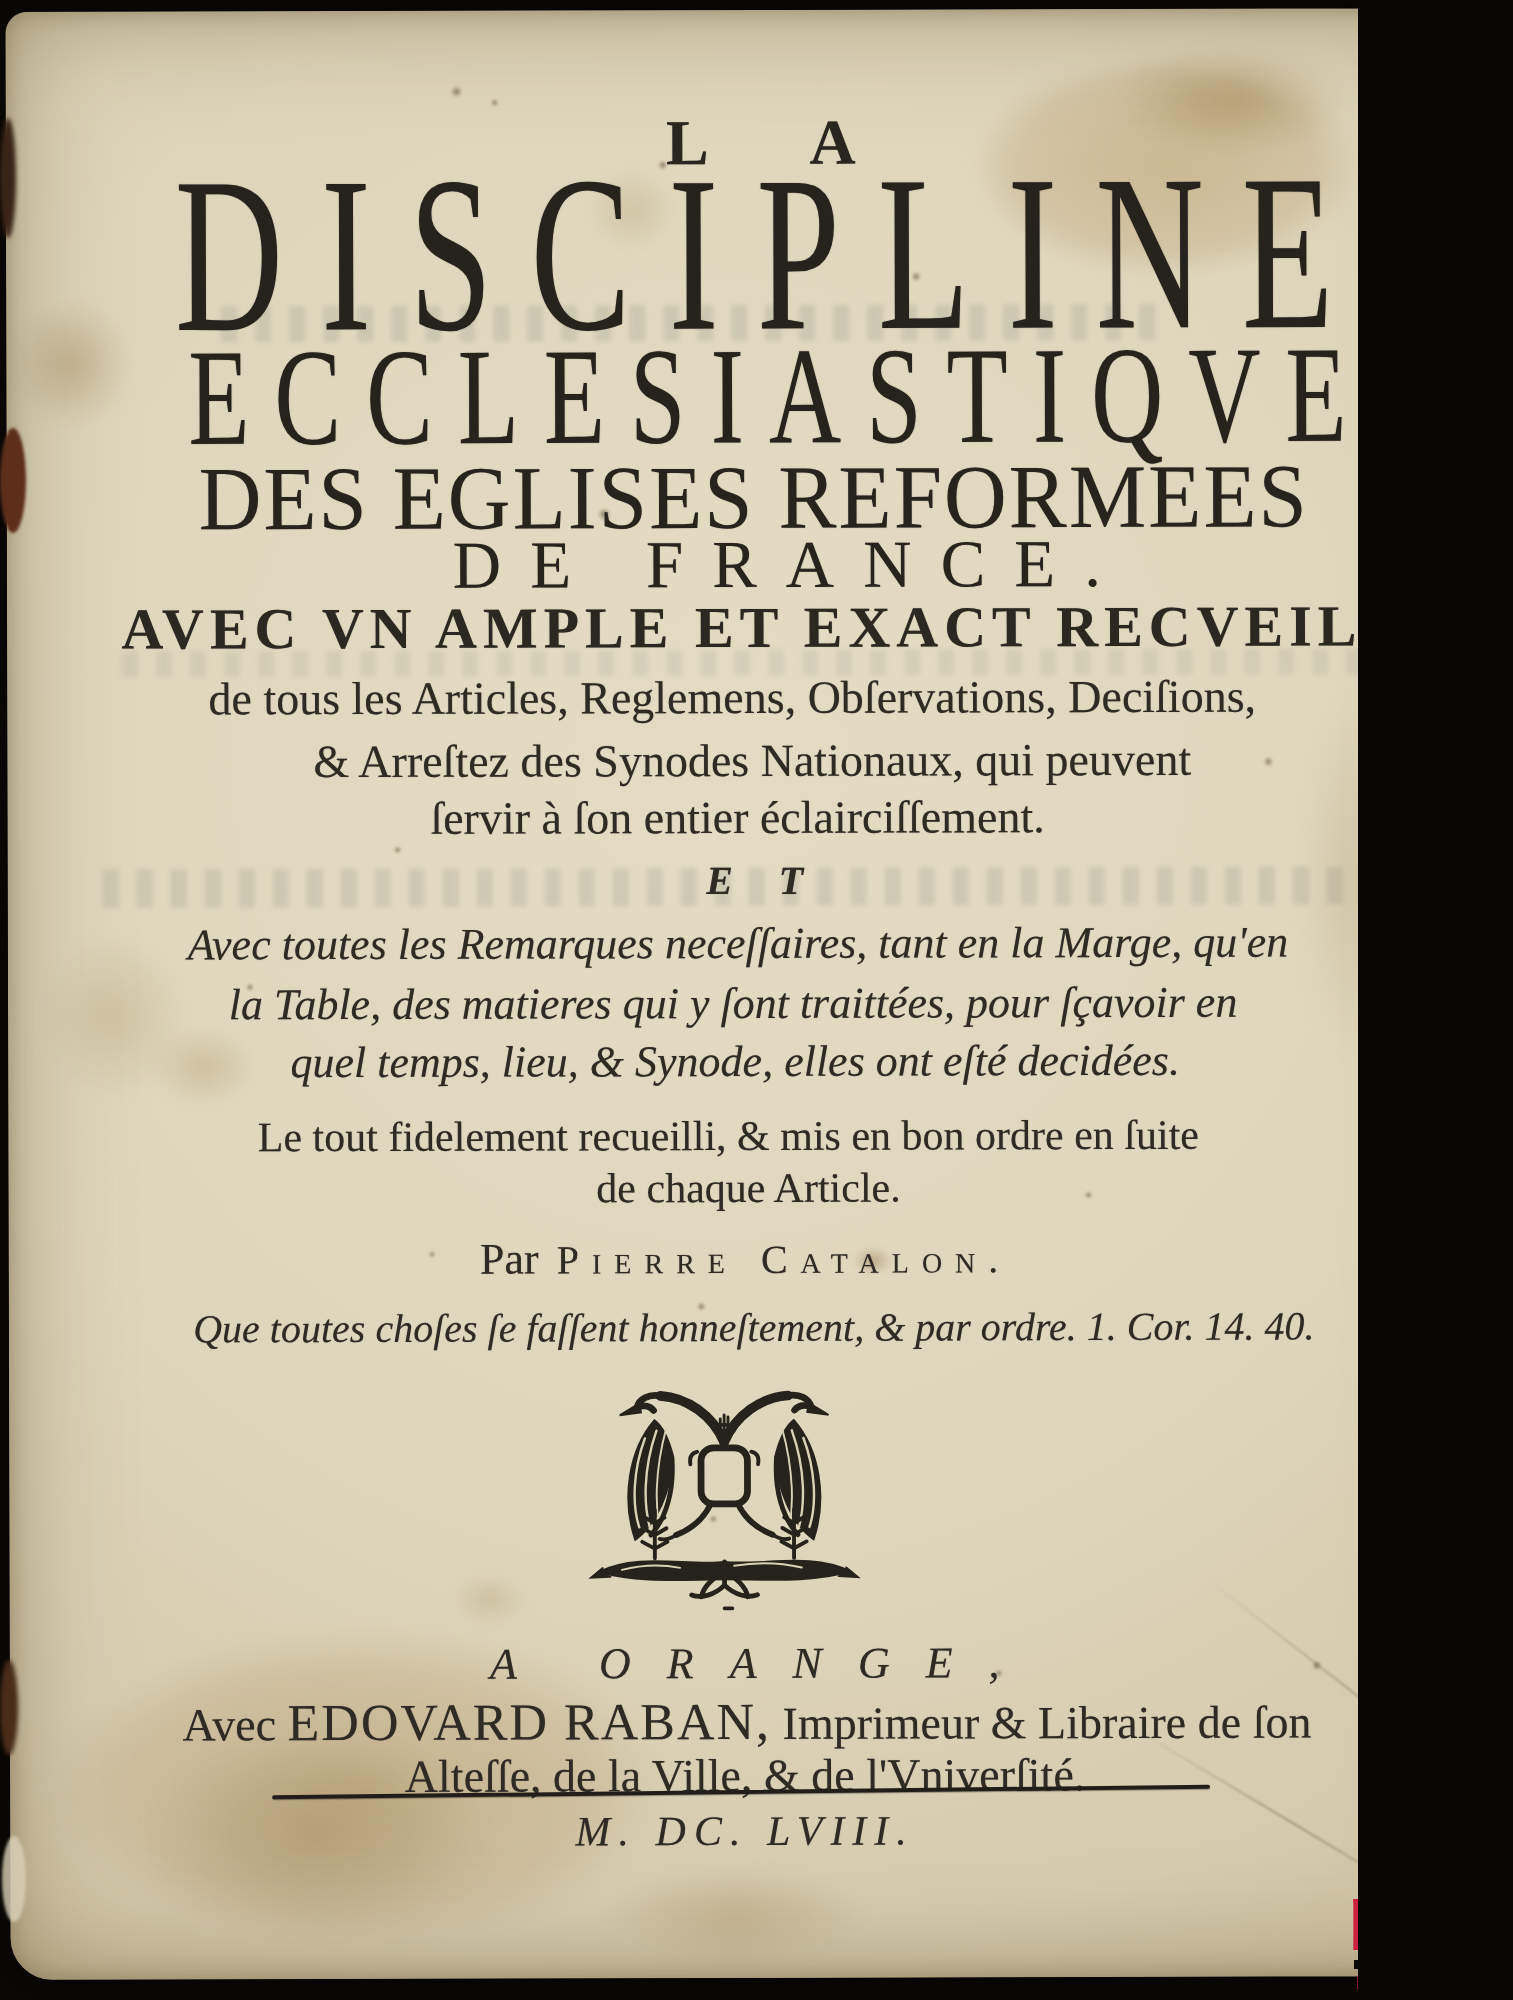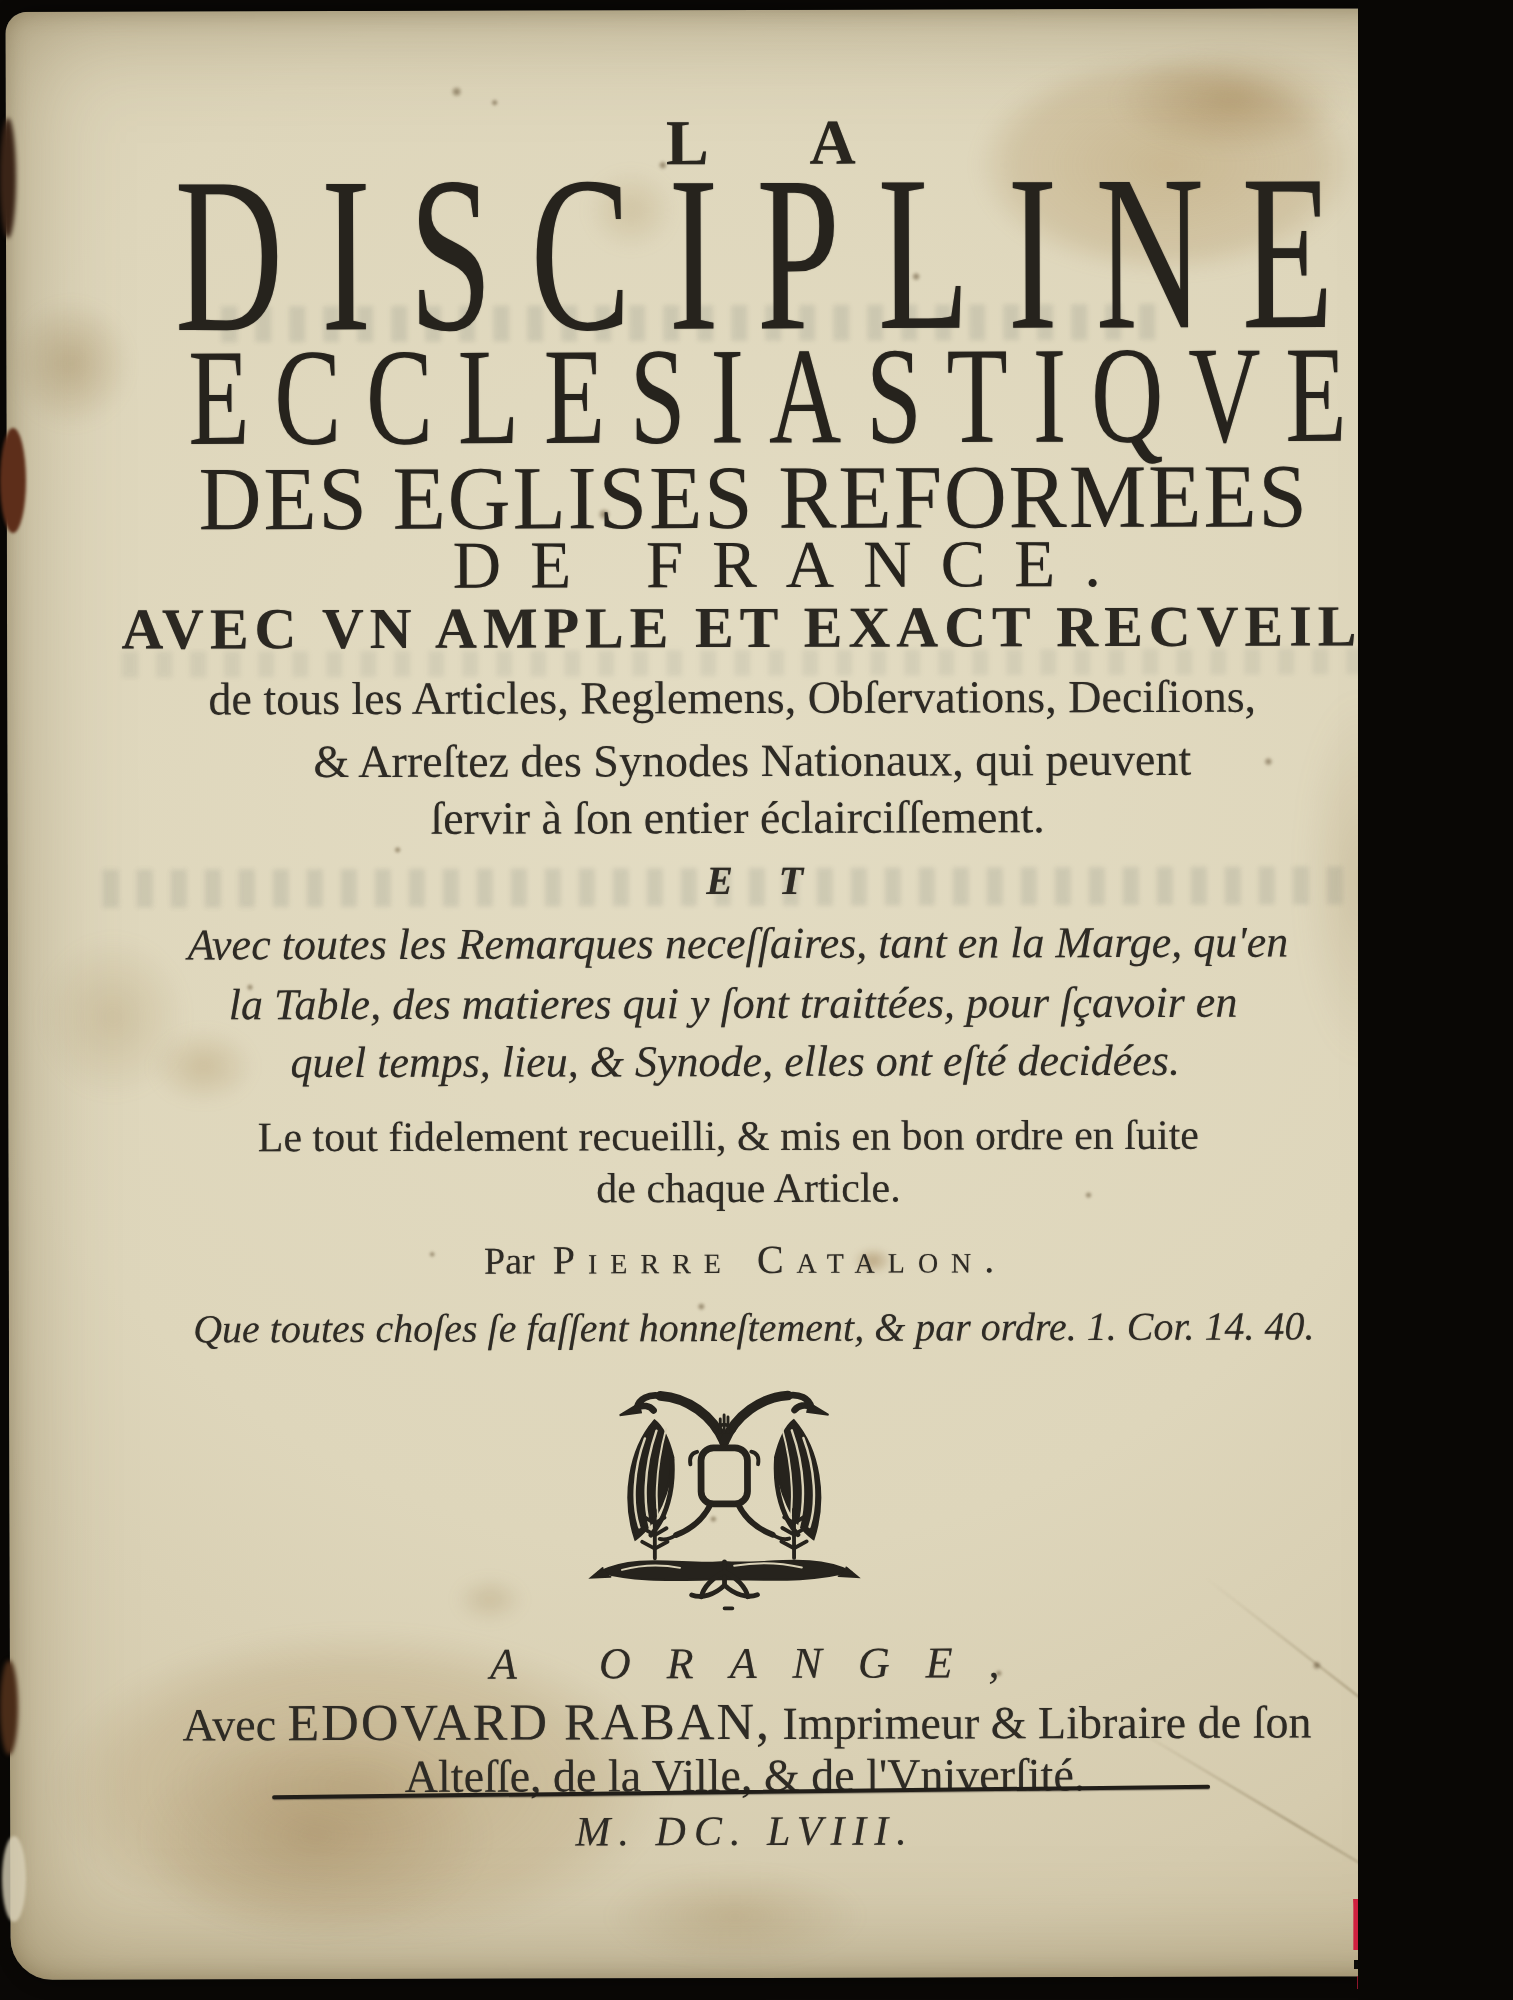--- a/index.html
+++ b/index.html
@@ -61,21 +61,21 @@
   .s-line2   {top:665px;font-size:46px;transform:translateX(-30px);}
   .s-line3   {top:728px;font-size:46px;transform:translateX(-10px);}
   .s-line4   {top:785px;font-size:46px;transform:translateX(-25px);}
   .s-et      {top:851px;font-size:40px;font-style:italic;font-weight:bold;letter-spacing:18px;padding-left:18px;transform:translateX(-8px);}
   .r-line1   {top:912px;font-size:44px;font-style:italic;transform:translateX(-25px);}
   .r-line2   {top:972px;font-size:44px;font-style:italic;transform:translateX(-30px);}
   .r-line3   {top:1030px;font-size:44px;font-style:italic;transform:translateX(-28px);}
   .n-line1   {top:1105px;font-size:42px;transform:translateX(-35px);}
   .n-line2   {top:1157px;font-size:42px;transform:translateX(-15px);}
   .a-line    {top:1227px;font-size:44px;transform:translateX(-18px);}
-  .a-prefix  {font-size:38px;margin-right:18px;}
+  .a-prefix  {font-size:44px;margin-right:18px;}
   .a-name    {font-size:40px;letter-spacing:13px;font-variant:small-caps;}
   .e-line    {top:1298px;font-size:40px;font-style:italic;transform:translateX(-10px);}
   .device    {position:absolute;top:1370px;left:0;right:0;text-align:center;transform:translateX(-40px);}
   .i-place   {top:1632px;font-size:44px;font-style:italic;letter-spacing:36px;padding-left:36px;transform:translateX(-20px);}
   .i-line1   {top:1686px;font-size:46px;transform:translateX(-18px);}
   .i-chez    {font-size:46px;}
   .i-printer {font-size:52px;letter-spacing:2px;}
   .i-role    {font-size:46px;}
   .i-line2   {top:1743px;font-size:46px;transform:translateX(-20px);}
   .rule      {position:absolute;top:1780px;left:227px;width:938px;height:4px;background:#211e19;

